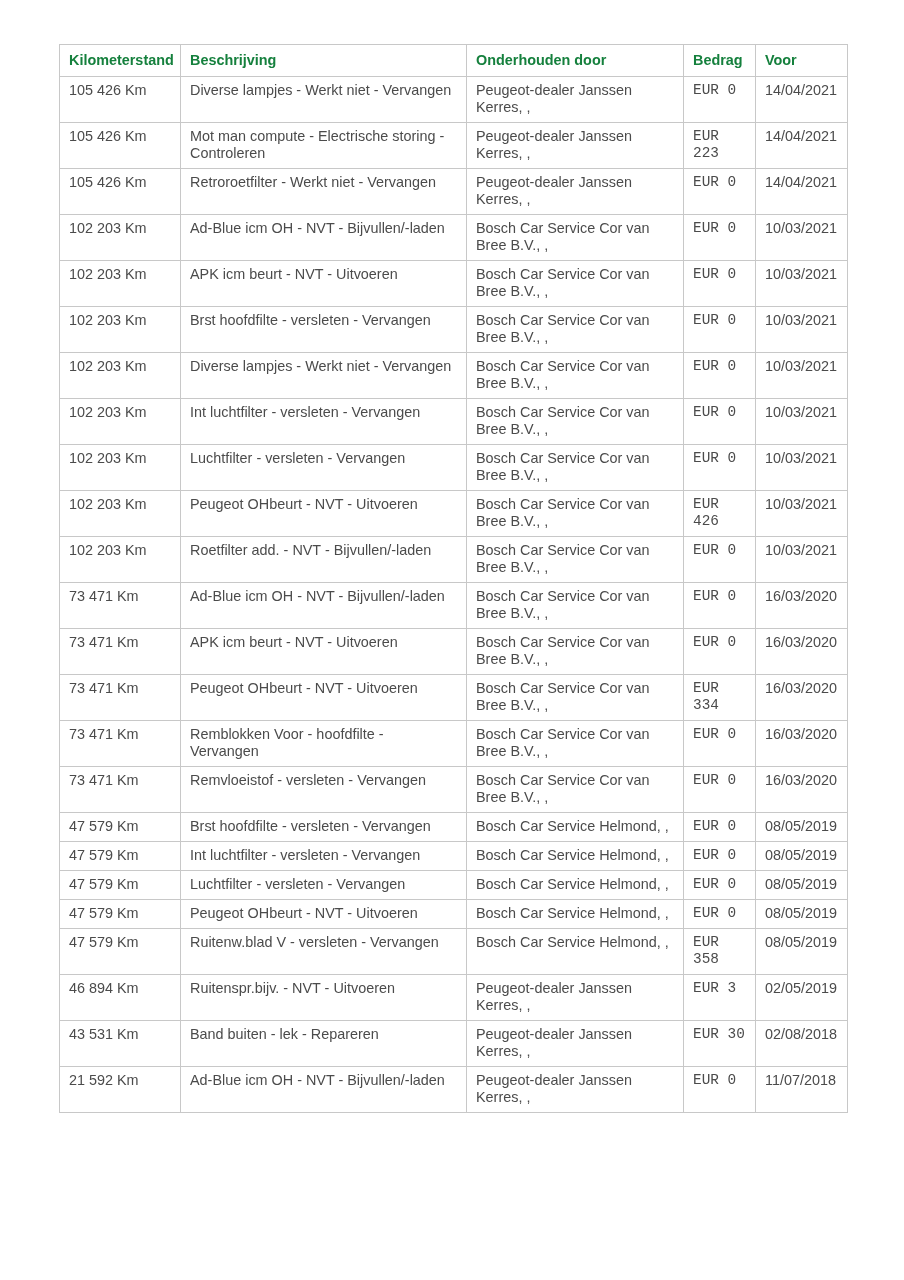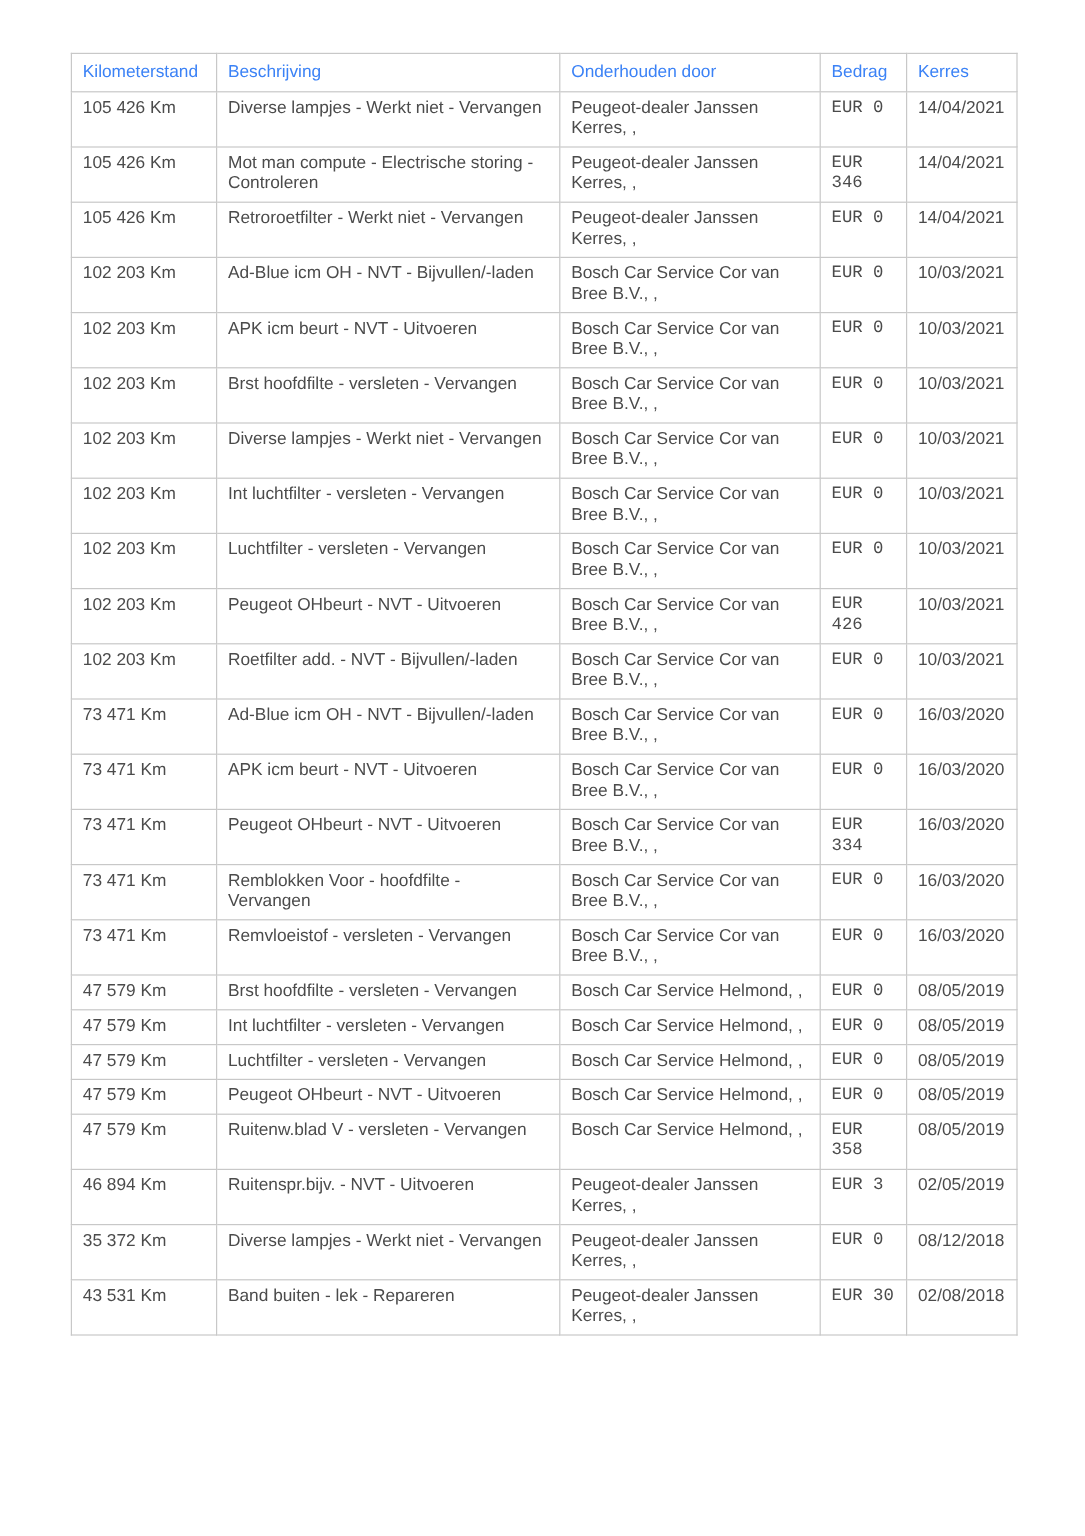--- a/index.html
+++ b/index.html
@@ -26,22 +26,22 @@
   table.history-table th,
   table.history-table td {
     border: 1px solid #c8c8c8;
     vertical-align: top;
     text-align: left;
     font-size: 14.4px;
     line-height: 17px;
     word-wrap: normal;
   }
   table.history-table th {
-    font-weight: normal;
-    color: #3b82f6;
+    font-weight: bold;
+    color: #15803d;
     padding: 7px 4px 7px 9px;
     background: #ffffff;
   }
   table.history-table td {
     font-weight: normal;
     color: #4b4b4b;
     padding: 5px 10px 6px 9px;
   }
   td.col-km       { padding-right: 10px; }
   td.col-amount   { padding-right: 6px; font-family: Liberation Mono, monospace; }
@@ -63,36 +63,36 @@
       <col class="c-maint">
       <col class="c-amount">
       <col class="c-date">
     </colgroup>
     <thead>
       <tr>
         <th class="col-km">Kilometerstand</th>
         <th class="col-description">Beschrijving</th>
         <th class="col-maintained_by">Onderhouden door</th>
         <th class="col-amount">Bedrag</th>
-        <th class="col-date">Kerres</th>
+        <th class="col-date">Voor</th>
       </tr>
     </thead>
     <tbody id="table-body">
         <tr>
           <td class="col-km">105 426 Km</td>
           <td class="col-description">Diverse lampjes - Werkt niet - Vervangen</td>
           <td class="col-maintained_by">Peugeot-dealer Janssen Kerres, ,</td>
           <td class="col-amount">EUR 0</td>
           <td class="col-date">14/04/2021</td>
         </tr>
         <tr>
           <td class="col-km">105 426 Km</td>
           <td class="col-description">Mot man compute - Electrische storing - Controleren</td>
           <td class="col-maintained_by">Peugeot-dealer Janssen Kerres, ,</td>
-          <td class="col-amount">EUR 346</td>
+          <td class="col-amount">EUR 223</td>
           <td class="col-date">14/04/2021</td>
         </tr>
         <tr>
           <td class="col-km">105 426 Km</td>
           <td class="col-description">Retroroetfilter - Werkt niet - Vervangen</td>
           <td class="col-maintained_by">Peugeot-dealer Janssen Kerres, ,</td>
           <td class="col-amount">EUR 0</td>
           <td class="col-date">14/04/2021</td>
         </tr>
         <tr>
@@ -222,28 +222,28 @@
           <td class="col-date">08/05/2019</td>
         </tr>
         <tr>
           <td class="col-km">46 894 Km</td>
           <td class="col-description">Ruitenspr.bijv. - NVT - Uitvoeren</td>
           <td class="col-maintained_by">Peugeot-dealer Janssen Kerres, ,</td>
           <td class="col-amount">EUR 3</td>
           <td class="col-date">02/05/2019</td>
         </tr>
         <tr>
-          <td class="col-km">35 372 Km</td>
-          <td class="col-description">Diverse lampjes - Werkt niet - Vervangen</td>
-          <td class="col-maintained_by">Peugeot-dealer Janssen Kerres, ,</td>
-          <td class="col-amount">EUR 0</td>
-          <td class="col-date">08/12/2018</td>
-        </tr>
-        <tr>
           <td class="col-km">43 531 Km</td>
           <td class="col-description">Band buiten - lek - Repareren</td>
           <td class="col-maintained_by">Peugeot-dealer Janssen Kerres, ,</td>
           <td class="col-amount">EUR 30</td>
           <td class="col-date">02/08/2018</td>
+        </tr>
+        <tr>
+          <td class="col-km">21 592 Km</td>
+          <td class="col-description">Ad-Blue icm OH - NVT - Bijvullen/-laden</td>
+          <td class="col-maintained_by">Peugeot-dealer Janssen Kerres, ,</td>
+          <td class="col-amount">EUR 0</td>
+          <td class="col-date">11/07/2018</td>
         </tr>
       </tbody>
   </table>
 </div>
 
 </body></html>

